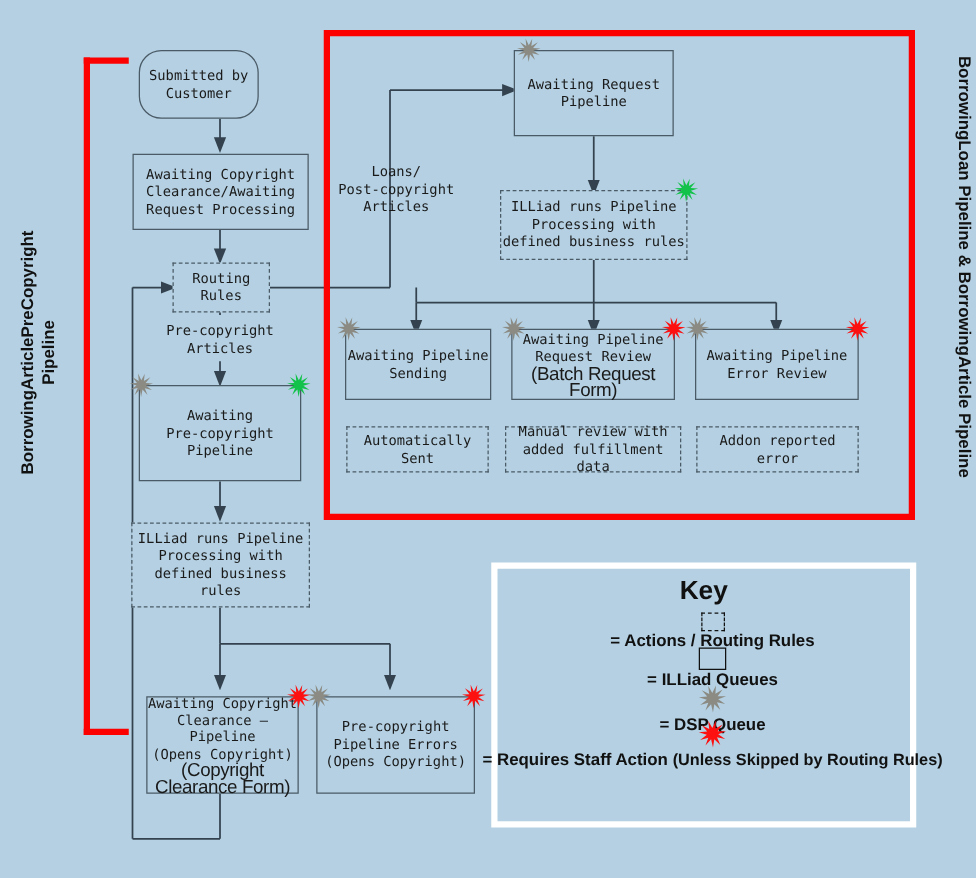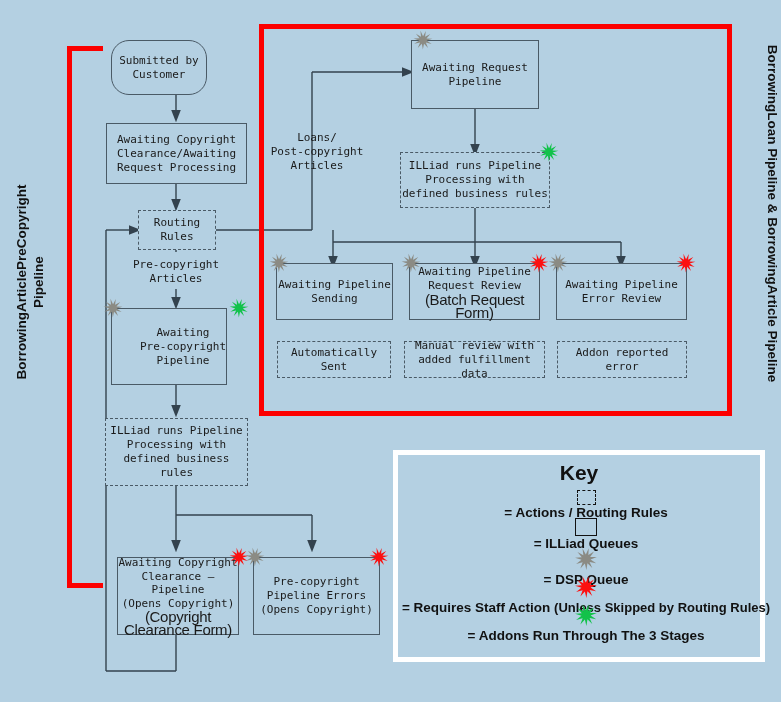--- a/index.html
+++ b/index.html
@@ -73,21 +73,21 @@
     position:absolute;
     border-left:5px solid #fc0000;
     border-top:5px solid #fc0000;
     border-bottom:5px solid #fc0000;
     box-sizing:border-box;
     background:transparent;
   }
   
   #keybox{
     position:absolute;
-    left:393px;top:450px;width:372px;height:212px;
+    left:393px;top:450px;width:340px;height:212px;
     border:5px solid #ffffff;
     background:#b4d0e2;
     box-sizing:border-box;
     font-family:"Liberation Sans", sans-serif;
   }
   #keytitle{
     text-align:center;
     font-weight:bold;
     font-size:21px;
     color:#111;
@@ -171,21 +171,21 @@
 </div>
 
 <div class="node dashed" style="left:138px;top:210px;width:78px;height:40px;">
   <span>Routing
 Rules</span>
 </div>
 
 <div class="freetext" style="left:116px;top:258px;width:120px;">Pre-copyright
 Articles</div>
 
-<div class="node" style="left:111px;top:308px;width:116px;height:77px;align-items:flex-end;">
+<div class="node" style="left:111px;top:308px;width:130px;height:77px;">
   <span>Awaiting
 Pre-copyright
 Pipeline</span>
 </div>
 
 <div class="node dashed" style="left:105px;top:418px;width:143px;height:68px;">
   <span>ILLiad runs Pipeline
 Processing with
 defined business
 rules</span>
@@ -300,23 +300,13 @@
     <div class="keysym">
       <svg class="starsvg" width="26" height="26" viewBox="0 0 26 26">
           <g class="keystar">
             <path d="M15.72,2.34 L15.35,9.04 L21.05,5.51 L17.11,10.94 L23.83,11.05 L17.57,13.49 L23.16,17.21 L16.58,15.89 L19.27,22.04 L14.45,17.36 L13.39,23.99 L11.86,17.46 L7.39,22.46 L9.63,16.13 L3.16,17.92 L8.47,13.82 L2.06,11.82 L8.75,11.24 L4.44,6.10 L10.38,9.22 L9.53,2.56 L12.84,8.40 Z" fill="#fc1010"></path>
           </g>
         </svg>
     </div>
     <div class="keylabel"><span>= Requires Staff Action</span> <span class="paren">(Unless Skipped by Routing Rules)</span></div>
   </div>
 
-  <div class="keyrow">
-    <div class="keysym">
-      <svg class="starsvg" width="26" height="26" viewBox="0 0 26 26">
-          <g class="keystar">
-            <path d="M15.72,2.34 L15.35,9.04 L21.05,5.51 L17.11,10.94 L23.83,11.05 L17.57,13.49 L23.16,17.21 L16.58,15.89 L19.27,22.04 L14.45,17.36 L13.39,23.99 L11.86,17.46 L7.39,22.46 L9.63,16.13 L3.16,17.92 L8.47,13.82 L2.06,11.82 L8.75,11.24 L4.44,6.10 L10.38,9.22 L9.53,2.56 L12.84,8.40 Z" fill="#12c24a"></path>
-          </g>
-        </svg>
-    </div>
-    <div class="keylabel">= Addons Run Through The 3 Stages</div>
-  </div>
 </div>
 
 </body></html>

